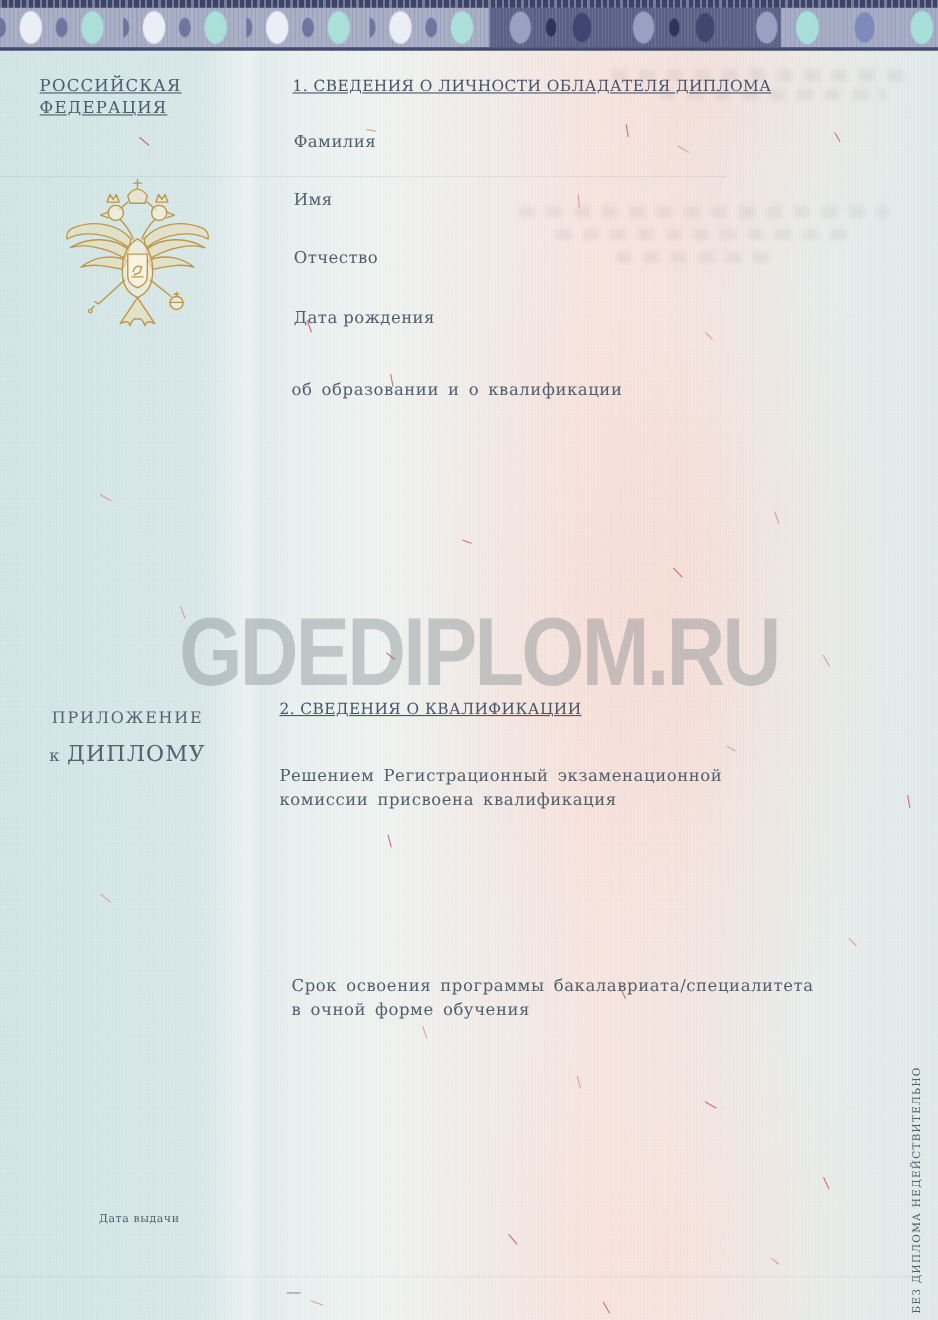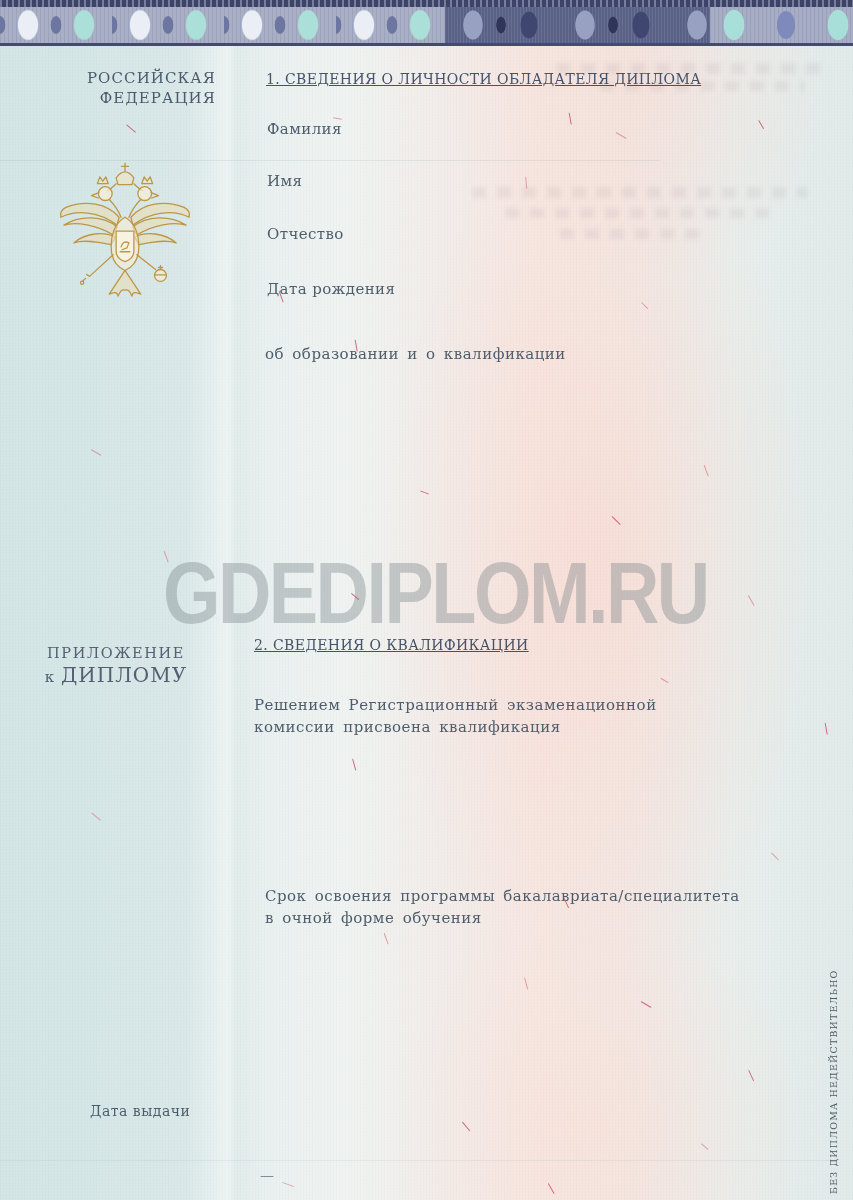--- a/index.html
+++ b/index.html
@@ -40,35 +40,35 @@
       repeating-linear-gradient(90deg, rgba(255,255,255,.09) 0 1px, rgba(0,0,0,0) 1px 3px);
     background-size:112px 36px,112px 36px,112px 36px,auto;}
   .gseg.r{left:710px;width:143px;background-color:#a6adc4;
     background-image:
       radial-gradient(ellipse 17px 25px at 24px 18px,#a8dfd8 58%,rgba(168,223,216,0) 63%),
       radial-gradient(ellipse 15px 23px at 76px 18px,#7e8abc 58%,rgba(126,138,188,0) 63%),
       repeating-linear-gradient(90deg, rgba(110,118,158,.22) 0 1px, rgba(0,0,0,0) 1px 4px);
     background-size:104px 36px,104px 36px,auto;}
   
   .t{position:absolute;}
-  .country{left:36px;top:68px;width:180px;text-align:right;font-size:15px;letter-spacing:1.1px;line-height:20px;color:#4c5a6d;}
+  .country{left:36px;top:68px;width:180px;text-align:left;font-size:15px;letter-spacing:1.1px;line-height:20px;color:#4c5a6d;text-decoration:underline;}
   .s-head{font-size:14px;letter-spacing:.4px;color:#44536a;white-space:nowrap;text-decoration:underline;}
   .s1-head{left:266px;top:71px;}
   .field{font-size:15px;letter-spacing:.4px;white-space:nowrap;}
   .para{font-size:15px;letter-spacing:.5px;word-spacing:3px;line-height:22px;white-space:nowrap;}
   .wmark{left:163px;top:549px;font-family:"Liberation Sans",sans-serif;font-weight:bold;font-size:88px;
     letter-spacing:-3px;color:rgba(125,136,140,.40);transform:scaleX(.84);transform-origin:left top;
     white-space:nowrap;line-height:1;}
   .apx{left:25px;top:645px;width:182px;text-align:center;color:#556072;}
   .apx .l1{font-size:14.5px;letter-spacing:1.6px;}
-  .apx .l2{font-size:20px;letter-spacing:1px;margin-top:2px;}
+  .apx .l2{font-size:20px;letter-spacing:1px;margin-top:12px;}
   .apx .l2 .pre{font-size:15px;}
   .s2-head{left:254px;top:637px;}
   .regnum{left:40px;top:973px;width:164px;text-align:center;font-size:12.5px;line-height:17px;letter-spacing:.4px;}
-  .issued{left:90px;top:1103px;font-size:14px;letter-spacing:.5px;}
+  .issued{left:90px;top:1103px;font-size:10px;letter-spacing:.5px;}
   .pagelab{left:712px;top:1220px;width:92px;text-align:center;font-size:10px;letter-spacing:.4px;}
   .dashmark{left:260px;top:1167px;font-size:14px;color:#7e8b95;}
   .sidenote{left:828px;top:984px;height:210px;writing-mode:vertical-rl;transform:rotate(180deg);
     font-size:9.5px;letter-spacing:1.15px;color:#4e5d6c;white-space:nowrap;}
   
   .hline{position:absolute;height:1px;background:rgba(95,130,140,.12);}
   .ghost{position:absolute;filter:blur(2px);opacity:.5;border-radius:2px;
     background:repeating-linear-gradient(90deg, rgba(168,156,163,.30) 0 14px, rgba(168,156,163,0) 14px 25px);}
   .fiber{position:absolute;width:12px;height:1.4px;border-radius:1px;background:#c84b5e;opacity:.8;}
   .fiber.lt{background:#d98a93;}

